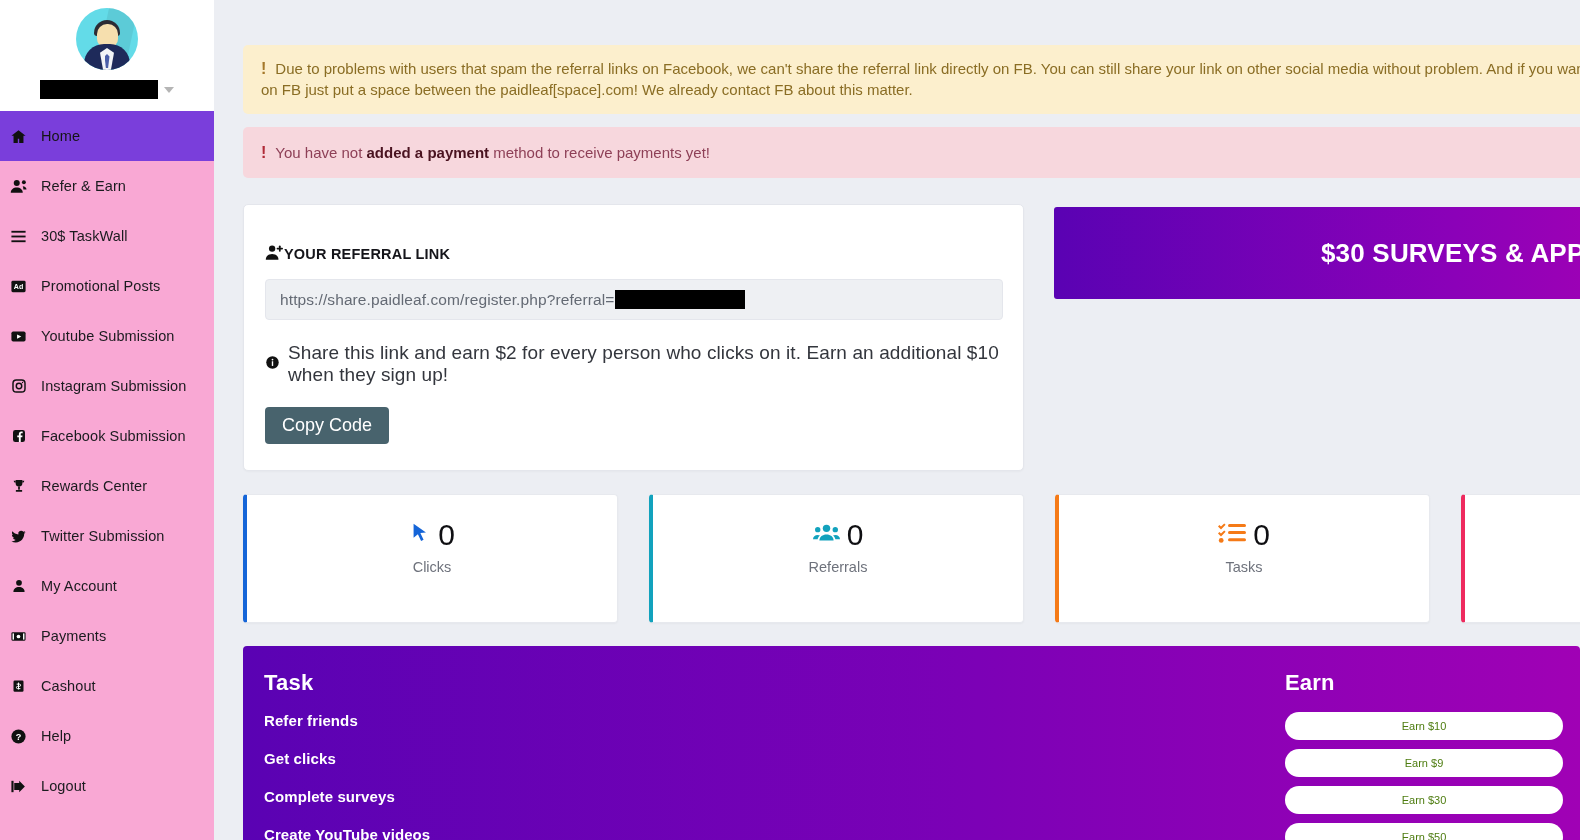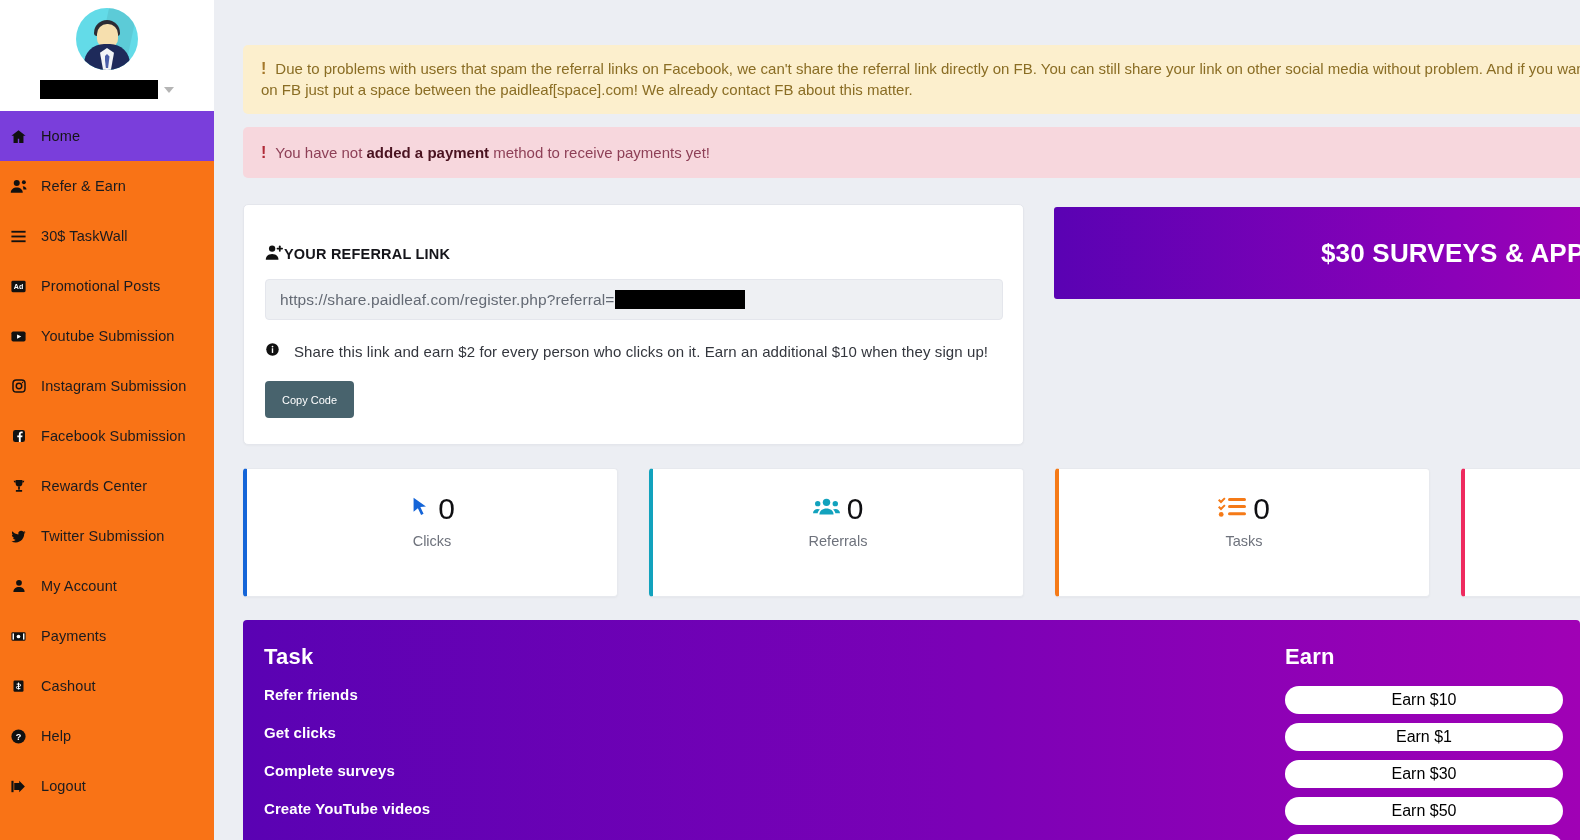--- a/index.html
+++ b/index.html
@@ -18,21 +18,21 @@
     height: 840px;
     display: flex;
     background: #eceef3;
   }
 
   
   .sidebar {
     width: 214px;
     min-width: 214px;
     height: 840px;
-    background: #f97316;
+    background: #f9a8d4;
     overflow: hidden;
     position: relative;
     z-index: 3;
   }
 
   .profile {
     padding-top: 8px;
     text-align: center;
     background: #fff;
   }
@@ -233,37 +233,37 @@
     display: inline-block;
     width: 130px;
     height: 19px;
     background: #000000;
     vertical-align: middle;
     margin-left: 1px;
   }
 
   .ref-note {
     margin-top: 22px;
-    font-size: 15px;
+    font-size: 19px;
     color: #33363d;
     display: flex;
     align-items: center;
-    gap: 14px;
+    gap: 8px;
     letter-spacing: .1px;
   }
 
   .btn-copy {
     margin-top: 21px;
     background: #48636d;
     color: #ffffff;
     border: none;
     border-radius: 4px;
     height: 37px;
     padding: 0 17px;
-    font-size: 11px;
+    font-size: 18px;
     font-family: inherit;
     cursor: pointer;
   }
 
   .banner-surveys {
     flex: 1;
     min-width: 556px;
     height: 92px;
     margin-top: 3px;
     border-radius: 3px;
@@ -351,24 +351,24 @@
     min-width: 295px;
     padding-right: 44px;
   }
   .earn-col .panel-h { }
   .earn-btn {
     display: block;
     width: 278px;
     height: 28px;
     line-height: 28px;
     background: #ffffff;
-    color: #000000;
+    color: #4d7c0f;
     border: none;
     border-radius: 16px;
-    font-size: 16px;
+    font-size: 11px;
     font-family: inherit;
     text-align: center;
     margin-bottom: 9px;
     cursor: pointer;
   }
 </style>
 </head>
 <body>
 
 <div class="app">
@@ -654,21 +654,21 @@
           <div class="task-item">Refer friends</div>
           <div class="task-item">Get clicks</div>
           <div class="task-item">Complete surveys</div>
           <div class="task-item">Create YouTube videos</div>
           <div class="task-item">Download apps</div>
         </div>
 
         <div class="earn-col">
           <div class="panel-h">Earn</div>
           <button class="earn-btn">Earn $10</button>
-          <button class="earn-btn">Earn $1</button>
+          <button class="earn-btn">Earn $9</button>
           <button class="earn-btn">Earn $30</button>
           <button class="earn-btn">Earn $50</button>
           <button class="earn-btn">Earn $20</button>
         </div>
       </section>
 
     </div>
   </main>
 </div>
 

